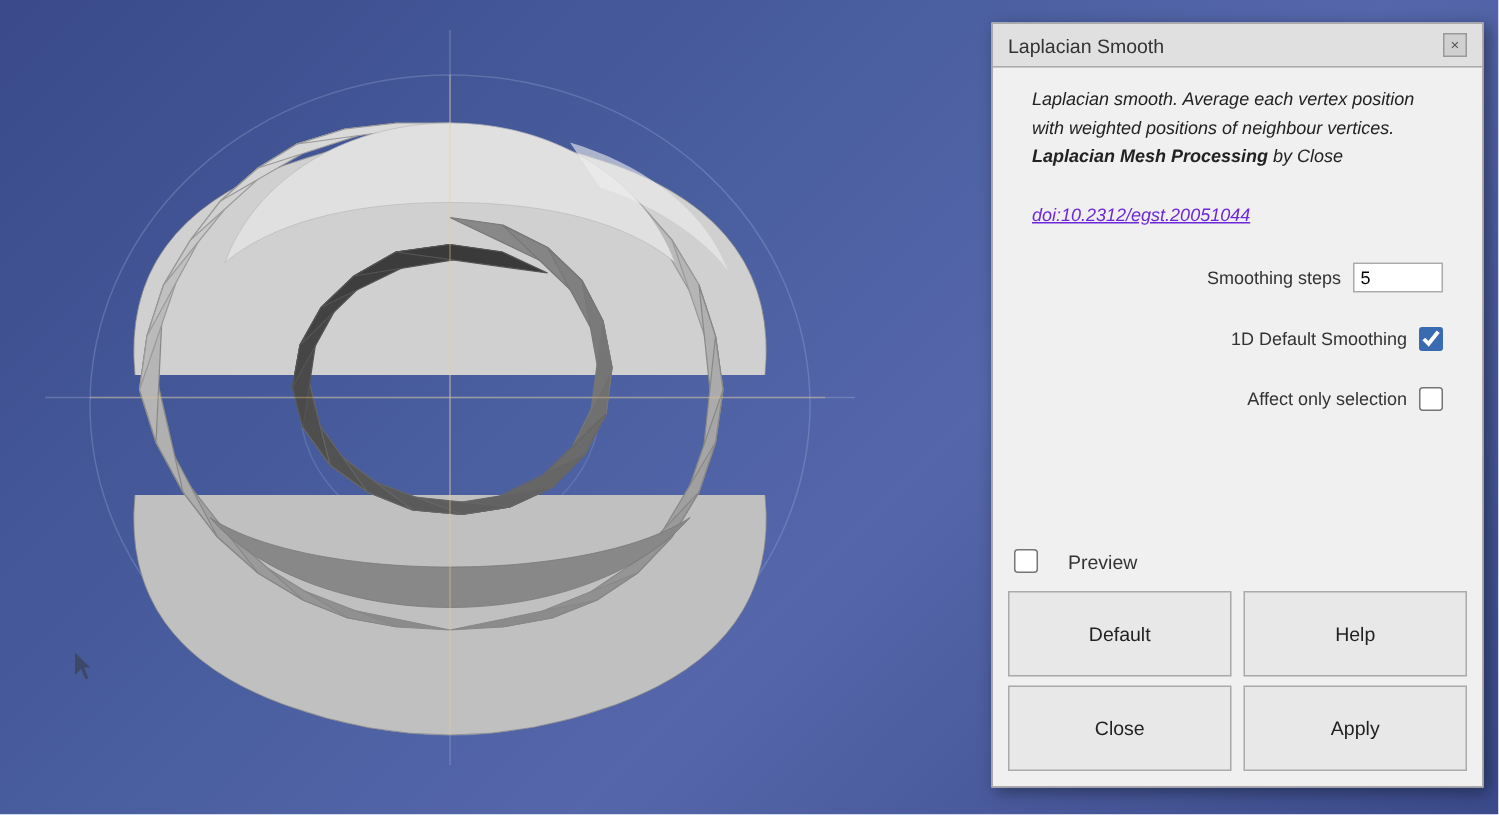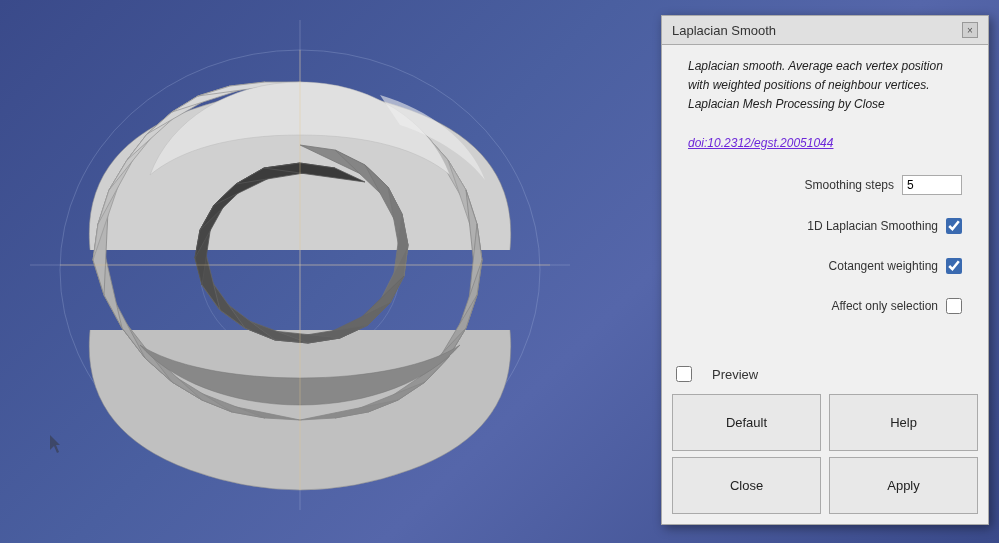--- a/index.html
+++ b/index.html
@@ -81,21 +81,21 @@
 
     .description-text {
       font-style: italic;
       font-size: 12px;
       line-height: 1.6;
       color: #222;
       margin-bottom: 6px;
     }
 
     .description-bold {
-      font-weight: normal;
+      font-weight: bold;
       font-style: italic;
     }
 
     .description-link {
       color: #6d28d9;
       text-decoration: underline;
       cursor: pointer;
     }
 
     
@@ -288,28 +288,24 @@
     </div>
 
     <div class="params-section">
 
       <div class="param-row">
         <span class="param-label">Smoothing steps</span>
         <input type="text" class="param-input" value="5" style="">
       </div>
 
       <div class="param-row">
-        <span class="param-label">1D Laplacian Smoothing</span>
+        <span class="param-label">1D Default Smoothing</span>
         <input type="checkbox" class="param-checkbox" checked="" style="">
       </div>
 
-      <div class="param-row">
-        <span class="param-label">Cotangent weighting</span>
-        <input type="checkbox" class="param-checkbox" checked="" style="">
-      </div>
 
       <div class="param-row">
         <span class="param-label">Affect only selection</span>
         <input type="checkbox" class="param-checkbox" style="">
       </div>
 
     </div>
 
   </div>
 

